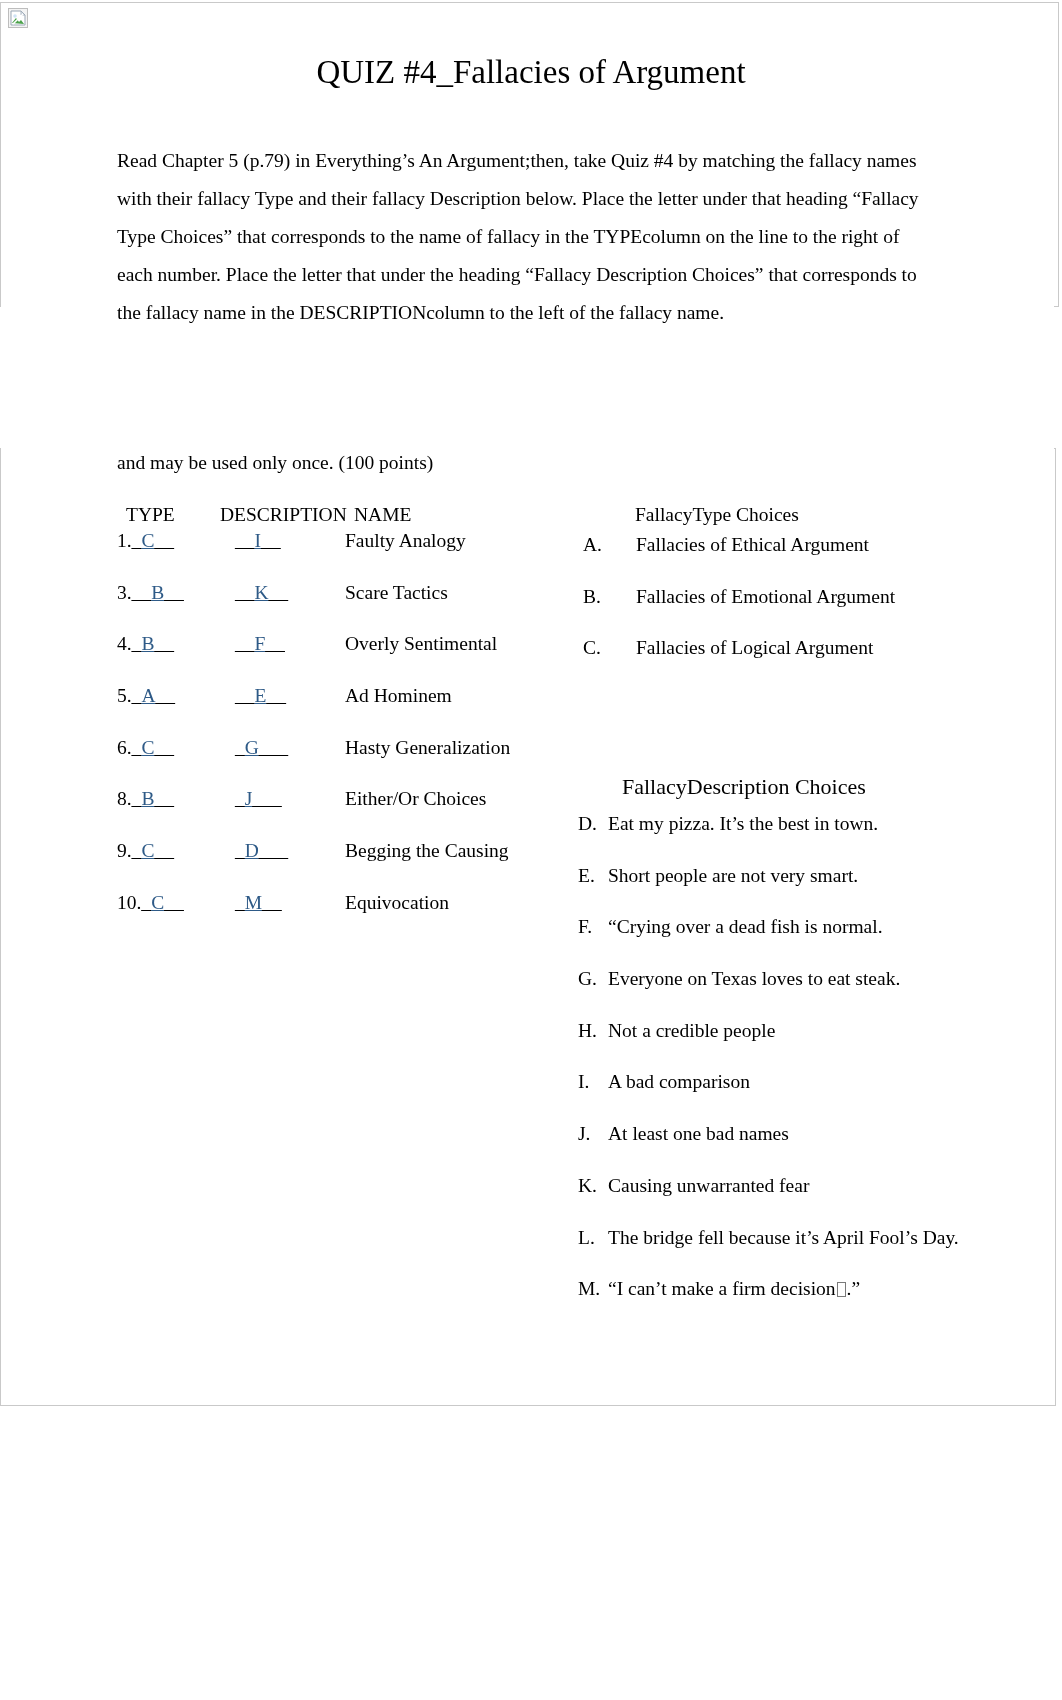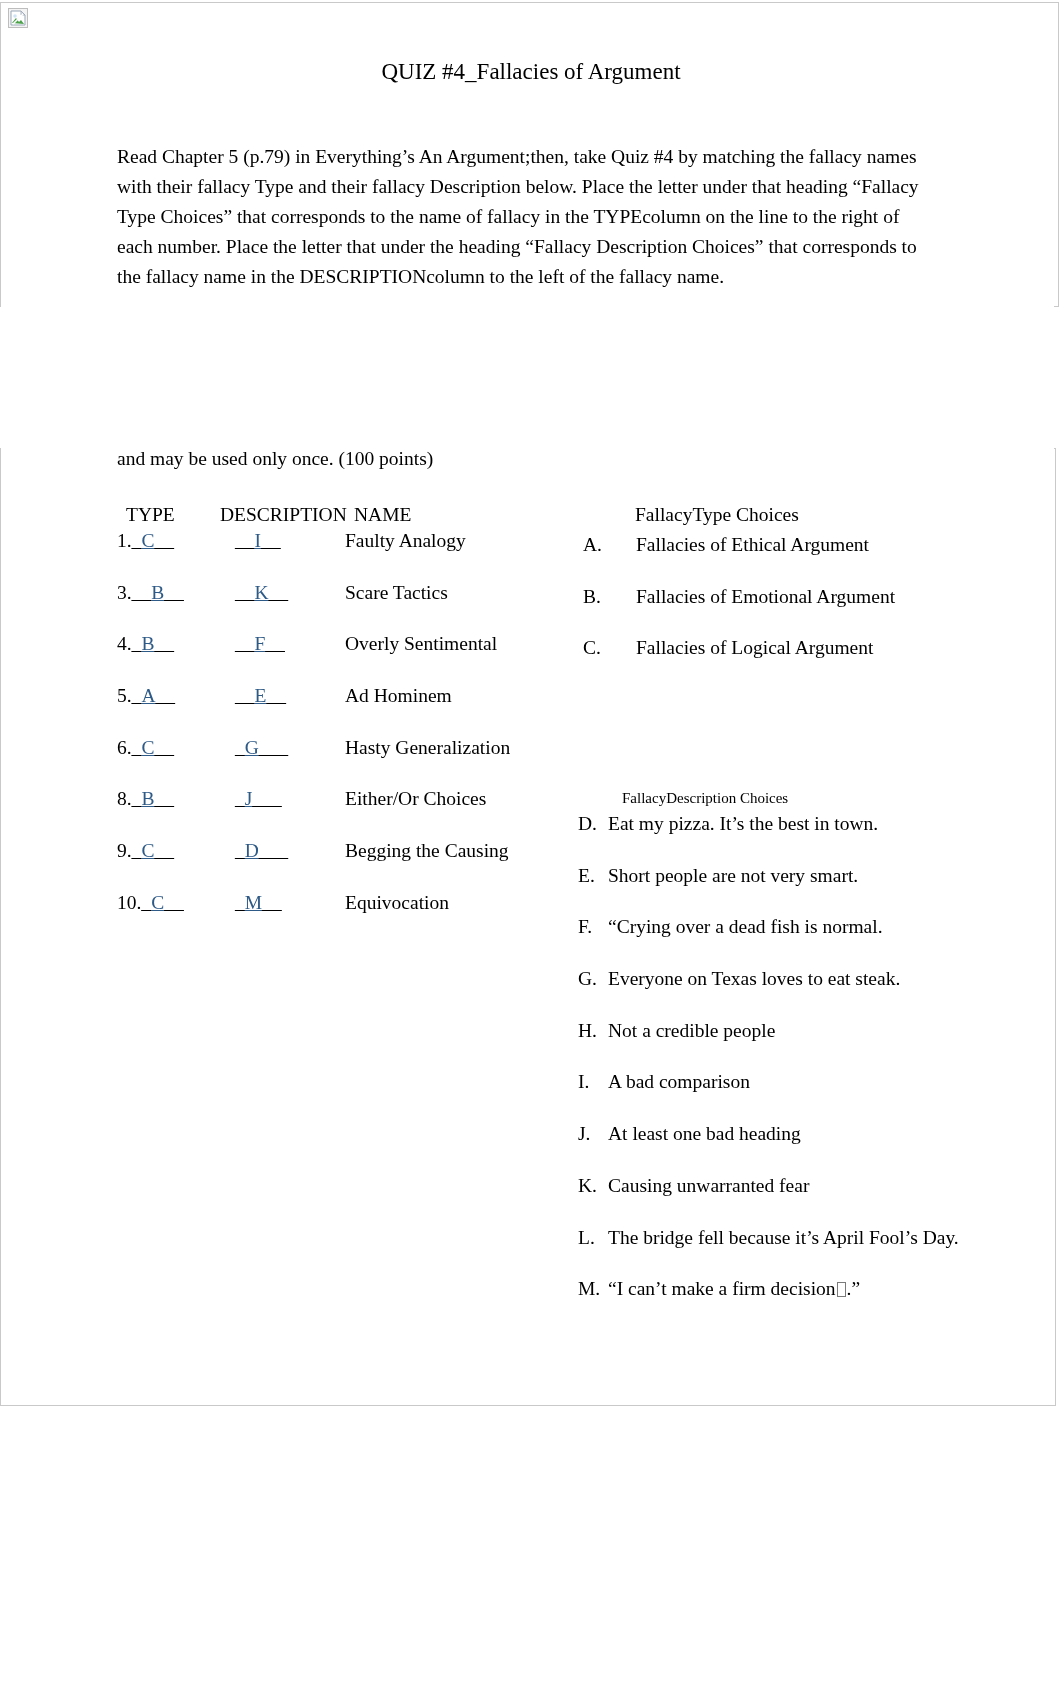--- a/index.html
+++ b/index.html
@@ -68,32 +68,32 @@
     height: 1700px;
     z-index: 5;
   }
 
   #doc-title {
     position: absolute;
     left: 0;
     top: 52px;
     width: 1062px;
     text-align: center;
-    font-size: 23px;
+    font-size: 33px;
     line-height: 40px;
     font-weight: normal;
     letter-spacing: 0px;
   }
 
   .body-para {
     position: absolute;
     left: 117px;
     width: 822px;
     font-size: 19.5px;
-    line-height: 30px;
+    line-height: 38px;
     text-align: left;
   }
   #para-intro { top: 142px; }
   #para-types { top: 283px; width: 840px; }
   #para-points { top: 444px; width: 700px; }
 
   
   #quiz-area {
     position: absolute;
     left: 117px;
@@ -136,22 +136,22 @@
 
   
   .choice-list {
     position: absolute;
     font-size: 19.5px;
   }
   #type-choices { left: 583px; top: 534px; width: 420px; }
   #desc-choices-heading {
     position: absolute;
     left: 622px;
-    top: 790px;
-    font-size: 15px;
+    top: 774px;
+    font-size: 22px;
     white-space: nowrap;
   }
   #desc-choices { left: 578px; top: 813px; width: 470px; }
 
   .choice-item {
     position: relative;
     height: 51.7px;
     white-space: nowrap;
   }
   .choice-letter {
@@ -295,21 +295,21 @@
       <div class="choice-item">
         <span class="choice-letter">H.</span>
         <span class="choice-text">Not a credible people</span>
       </div>
       <div class="choice-item">
         <span class="choice-letter">I.</span>
         <span class="choice-text">A bad comparison</span>
       </div>
       <div class="choice-item">
         <span class="choice-letter">J.</span>
-        <span class="choice-text">At least one bad heading</span>
+        <span class="choice-text">At least one bad names</span>
       </div>
       <div class="choice-item">
         <span class="choice-letter">K.</span>
         <span class="choice-text">Causing unwarranted fear</span>
       </div>
       <div class="choice-item">
         <span class="choice-letter">L.</span>
         <span class="choice-text">The bridge fell because it’s April Fool’s Day.</span>
       </div>
       <div class="choice-item">

